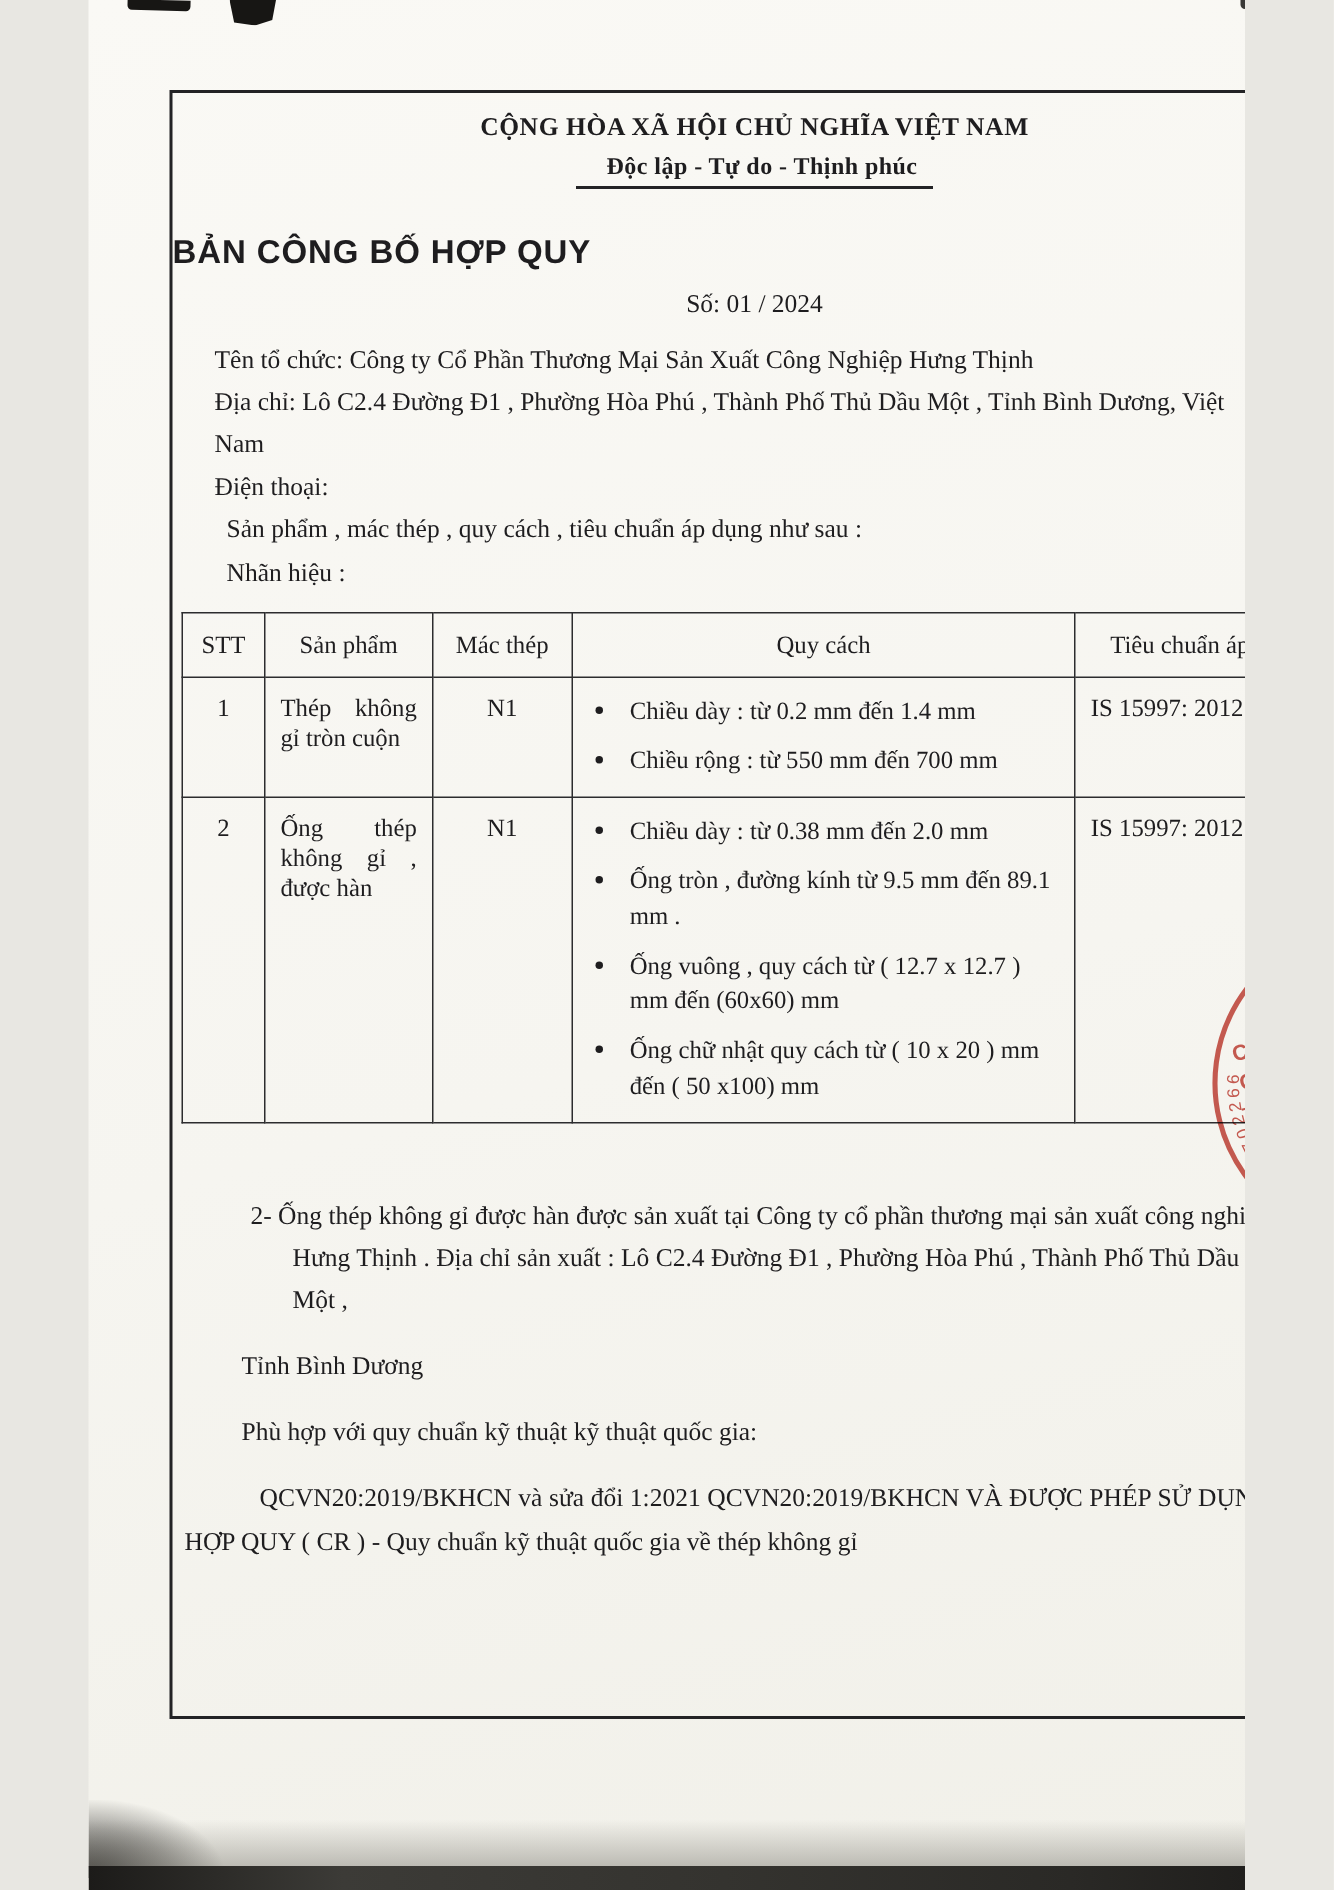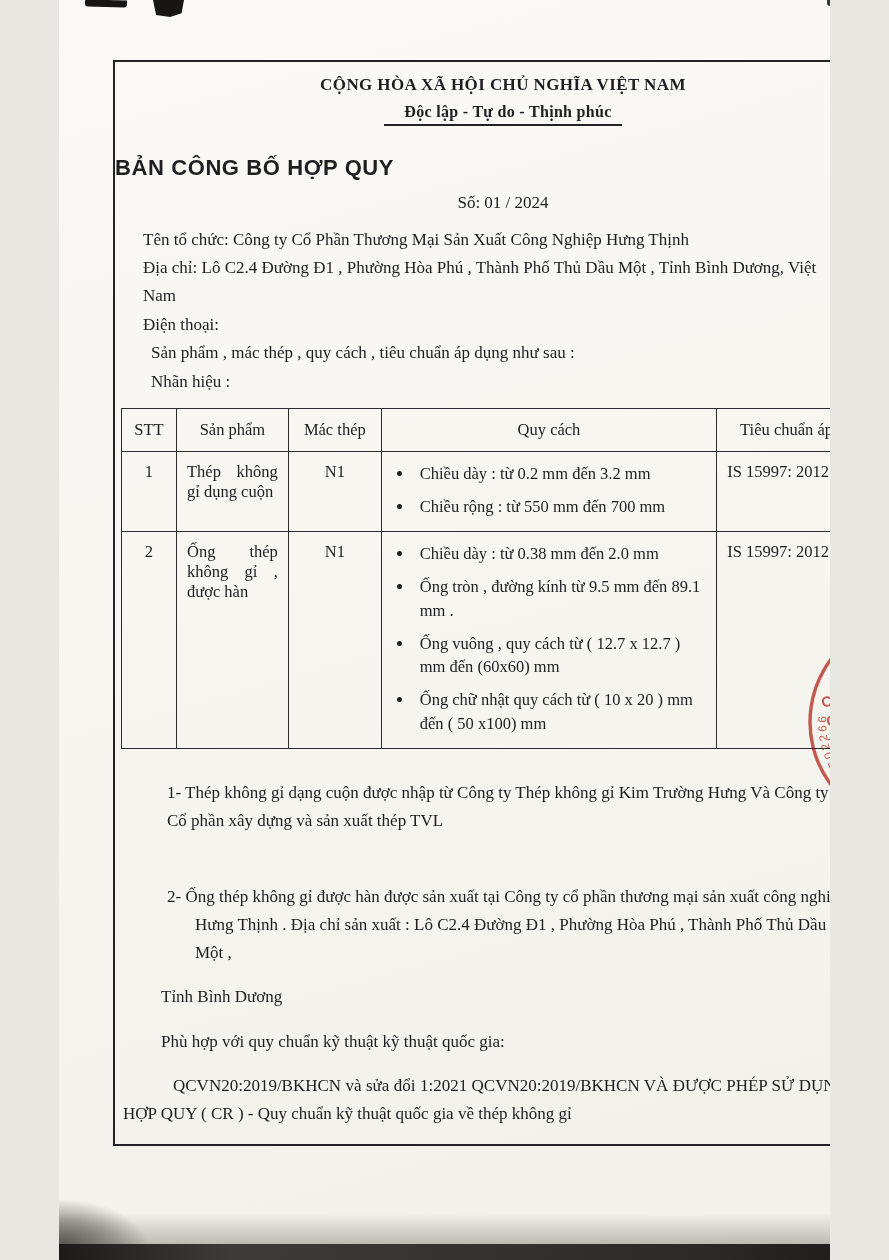--- a/index.html
+++ b/index.html
@@ -135,25 +135,25 @@
           <th class="c">STT</th>
           <th>Sản phẩm</th>
           <th>Mác thép</th>
           <th>Quy cách</th>
           <th>Tiêu chuẩn áp dụng</th>
         </tr>
       </thead>
       <tbody>
         <tr>
           <td class="c">1</td>
-          <td class="jst">Thép không gỉ dụng cuộn</td>
+          <td class="jst">Thép không gỉ tròn cuộn</td>
           <td class="c">N1</td>
           <td>
             <ul class="specs">
-              <li>Chiều dày : từ 0.2 mm đến 3.2 mm</li>
+              <li>Chiều dày : từ 0.2 mm đến 1.4 mm</li>
               <li>Chiều rộng : từ 550 mm đến 700 mm</li>
             </ul>
           </td>
           <td>IS 15997: 2012</td>
         </tr>
         <tr>
           <td class="c">2</td>
           <td class="jst">Ống thép không gỉ , được hàn</td>
           <td class="c">N1</td>
           <td>
@@ -163,21 +163,20 @@
               <li>Ống vuông , quy cách từ ( 12.7 x 12.7 ) mm đến (60x60) mm</li>
               <li>Ống chữ nhật quy cách từ ( 10 x 20 ) mm đến ( 50 x100) mm</li>
             </ul>
           </td>
           <td>IS 15997: 2012</td>
         </tr>
       </tbody>
     </table>
 
     <div class="notes">
-      <p>1-  Thép không gỉ dạng cuộn được nhập từ Công ty Thép không gỉ Kim Trường Hưng Và Công ty Cổ phần xây dựng và sản xuất thép TVL</p>
       <p class="hang">2-  Ống thép không gỉ được hàn được sản xuất tại Công ty cổ phần thương mại sản xuất công nghiệp Hưng Thịnh . Địa chỉ sản xuất : Lô C2.4 Đường Đ1 , Phường Hòa Phú , Thành Phố Thủ Dầu Một ,</p>
     </div>
 
     <div class="closing">
       <p>Tỉnh Bình Dương</p>
       <p>Phù hợp với quy chuẩn kỹ thuật kỹ thuật quốc gia:</p>
       <p class="reg">QCVN20:2019/BKHCN  và  sửa  đổi  1:2021  QCVN20:2019/BKHCN  VÀ  ĐƯỢC PHÉP SỬ DỤNG DẤU HỢP QUY ( CR ) -  Quy chuẩn kỹ thuật quốc gia về thép không gỉ</p>
     </div>
 
   </div>

